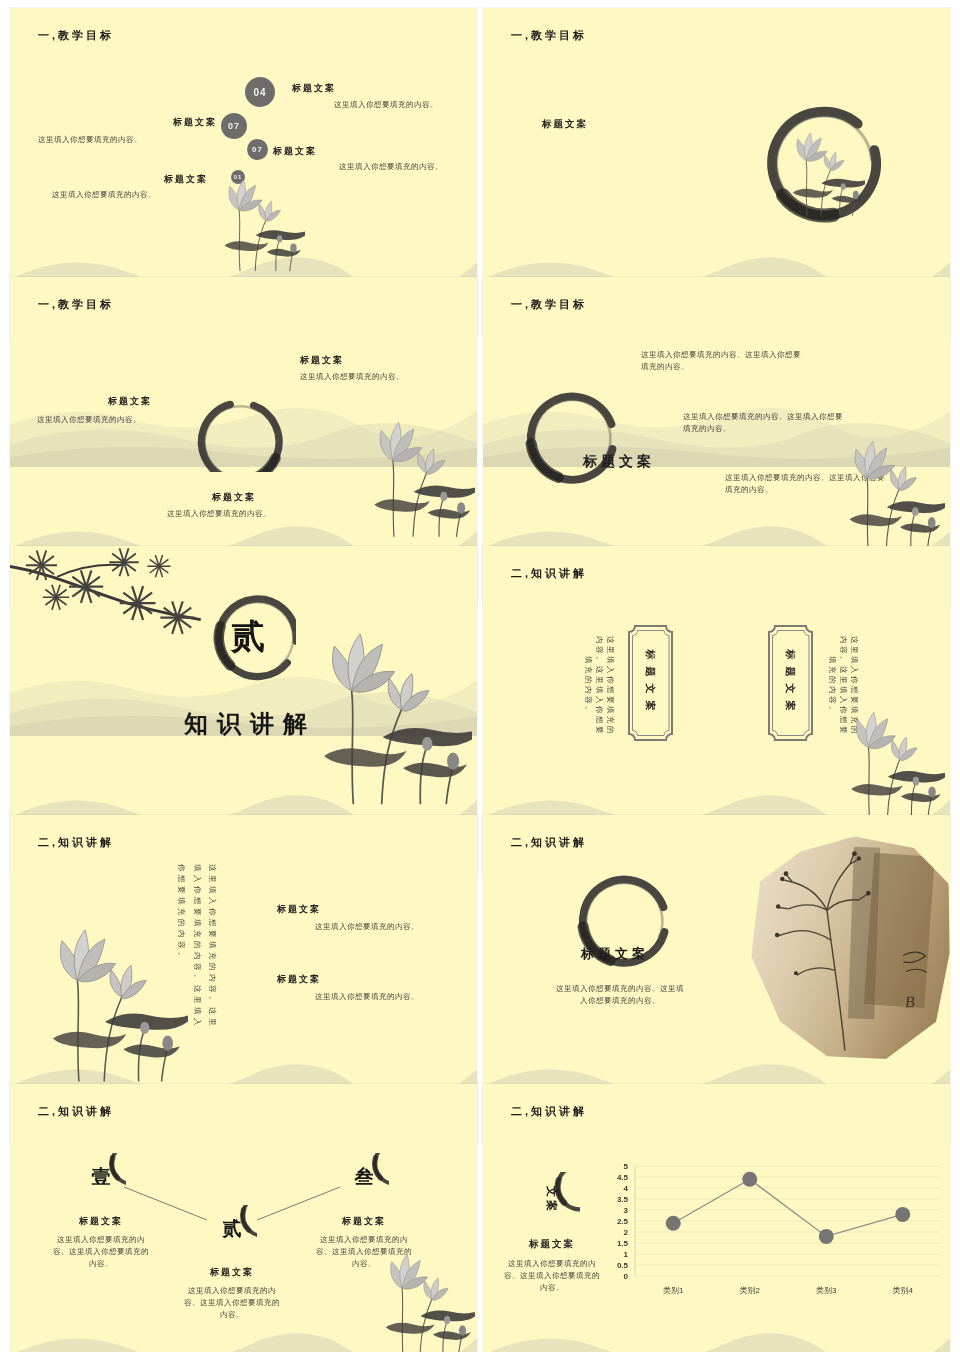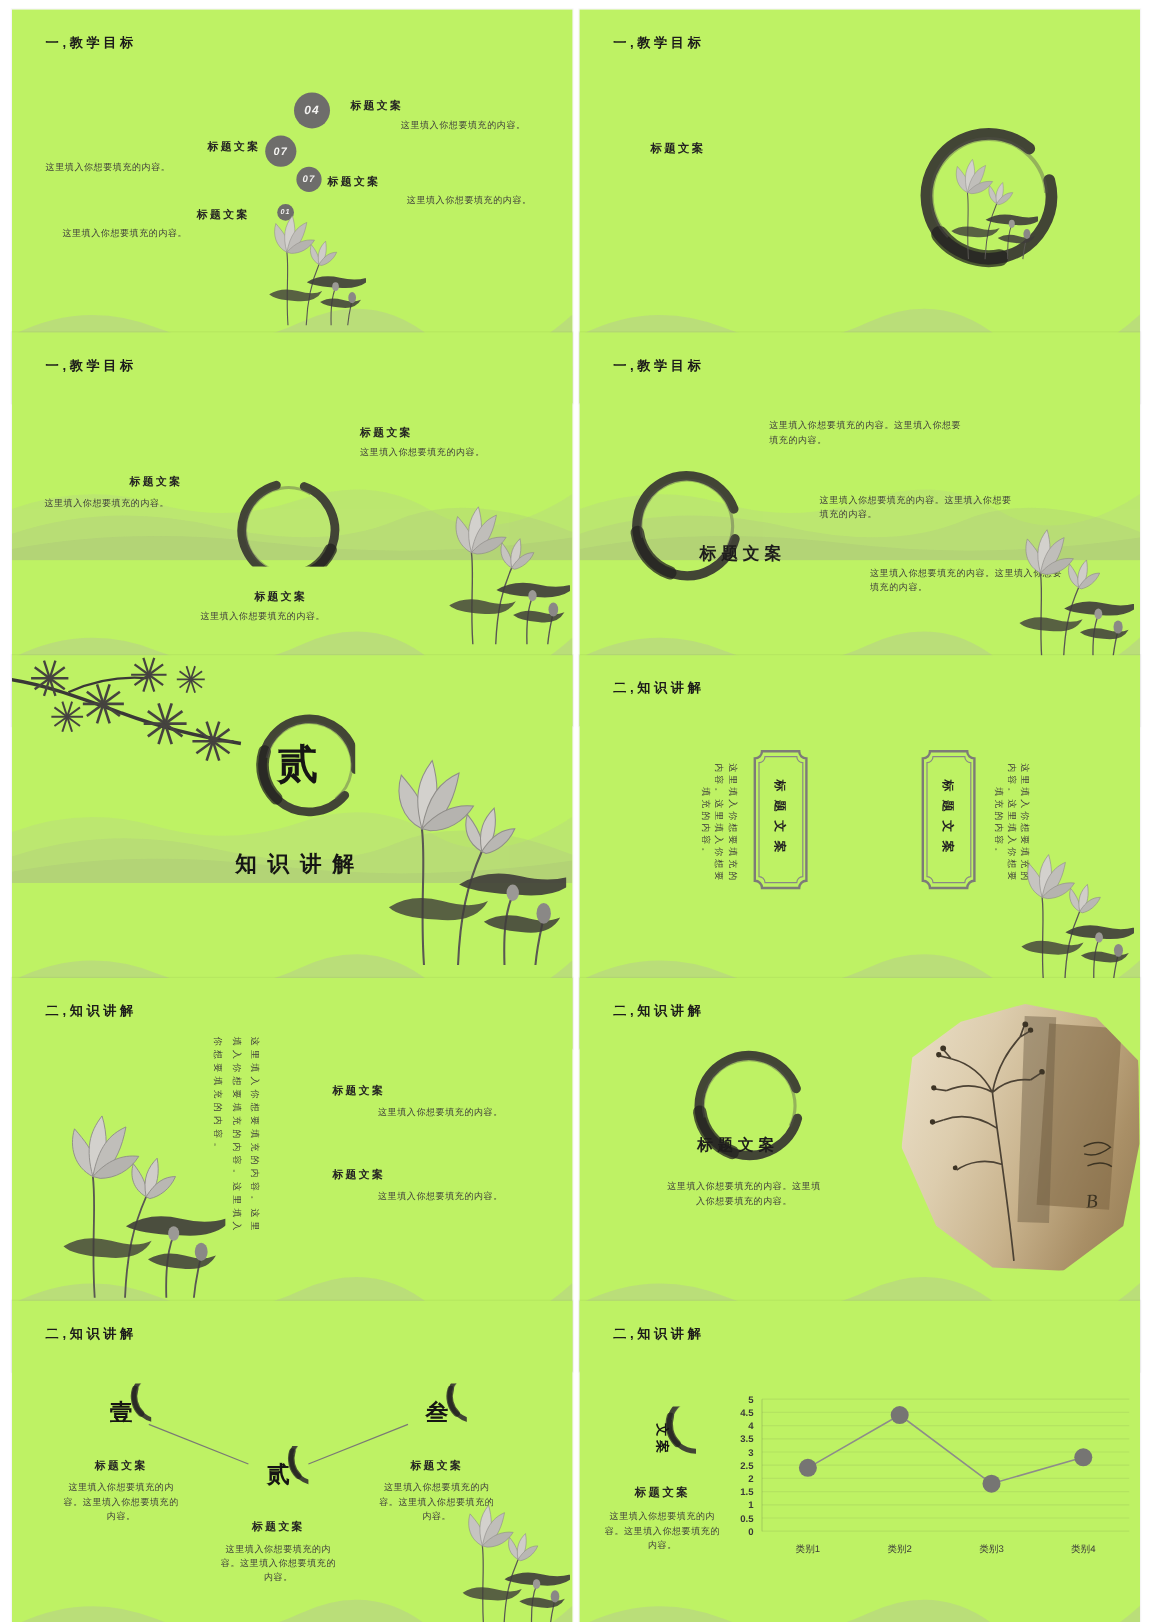--- a/index.html
+++ b/index.html
@@ -1,26 +1,26 @@
 <!DOCTYPE html>
 <html><head>
 <meta charset="utf-8">
 <style>
   html,body{margin:0;padding:0;}
   body{width:960px;height:1352px;background:#ffffff;position:relative;
        font-family:"Liberation Sans","DejaVu Sans",sans-serif;-webkit-font-smoothing:antialiased;}
-  .slide{position:absolute;width:467px;height:328px;background:#bef264;overflow:hidden;
+  .slide{position:absolute;width:467px;height:328px;background:#fef9c3;overflow:hidden;
          box-shadow:0 0 0 1px rgba(0,0,0,0.04);}
   .slide *{position:absolute;box-sizing:border-box;}
   .t{left:28px;top:20px;font-size:11px;font-weight:bold;letter-spacing:3px;color:#1c1b1a;white-space:nowrap;}
   .h{font-size:9px;font-weight:bold;letter-spacing:2px;color:#242322;white-space:nowrap;}
   .b{font-size:7.5px;line-height:1.6;letter-spacing:.5px;color:#3f3d3b;}
   .mtn{left:0;bottom:-2px;width:467px;height:130px;pointer-events:none;}
   .mtn2{left:0;top:95px;width:467px;height:95px;opacity:.55;pointer-events:none;}
-  .numc{border-radius:50%;background:#6e6d6b;color:#f3f2f0;font-style:italic;font-weight:bold;
+  .numc{border-radius:50%;background:#6e6d6b;color:#f3f2f0;font-weight:bold;
         display:flex;align-items:center;justify-content:center;letter-spacing:1px;}
   .rot{transform:rotate(90deg);}
   .ctr{text-align:center;}
   .rgt{text-align:right;}
   .big{font-size:14px;font-weight:bold;letter-spacing:4px;color:#1e1d1c;white-space:nowrap;}
   .photo{background:linear-gradient(115deg,#ece1cb 0%,#ddcdae 30%,#c8b28c 55%,#a98f66 78%,#8f7750 100%);
          clip-path:polygon(7% 17%,28% 5%,55% 0%,84% 7%,100% 24%,98% 55%,89% 85%,63% 100%,34% 97%,12% 80%,0% 50%);
          transform:rotate(-4deg);}
 </style>
 </head>
@@ -195,21 +195,21 @@
   <svg class="mtn">
       <use href="#mountains"></use>
     </svg>
   <svg style="left:-10px;top:-8px;width:215px;height:136px">
       <use href="#pine"></use>
     </svg>
   <svg style="left:189px;top:48px;width:97px;height:97px">
       <use href="#enso" transform="rotate(40 60 60)"></use>
     </svg>
   <div style="left:215px;top:68px;width:46px;text-align:center;font-size:34px;font-weight:bold;color:#161514;font-family:'Liberation Serif','DejaVu Serif',serif">贰</div>
-  <div style="left:150px;top:162px;width:180px;text-align:center;font-size:18px;font-weight:bold;letter-spacing:9px;color:#161514">知识讲解</div>
+  <div style="left:150px;top:162px;width:180px;text-align:center;font-size:24px;font-weight:bold;letter-spacing:9px;color:#161514">知识讲解</div>
   <svg style="left:290px;top:62px;width:172px;height:198px">
       <use href="#lotus"></use>
     </svg>
 </section>
 
 <section class="slide" style="left:483px;top:546px">
   <svg class="mtn">
       <use href="#mountains"></use>
     </svg>
   <div class="t">二,知识讲解</div>

